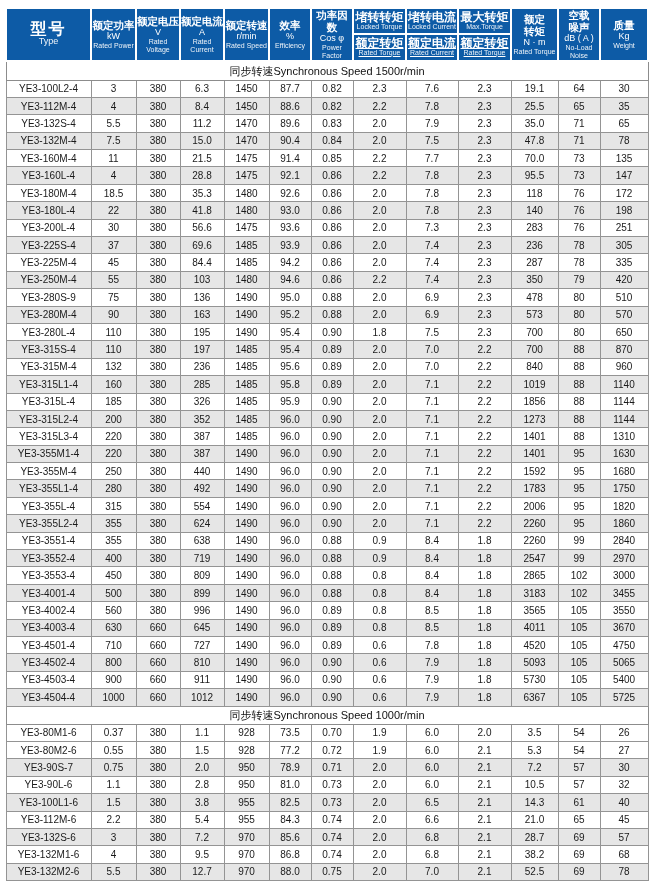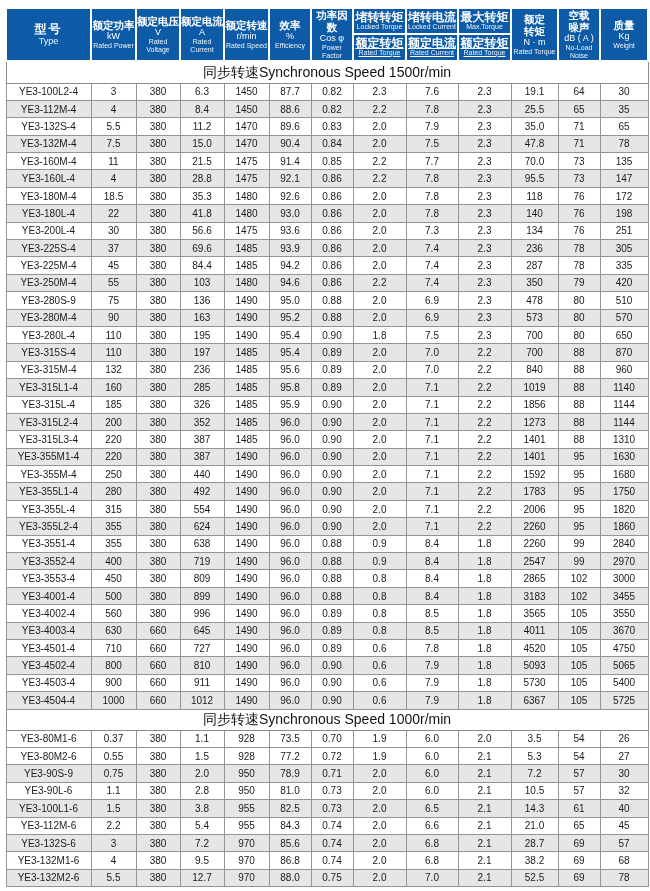--- a/index.html
+++ b/index.html
@@ -54,30 +54,30 @@
   thead th .unit {
     font-size: 9px;
     line-height: 11px;
   }
   thead th .en {
     font-size: 7px;
     line-height: 8px;
     color: rgba(255,255,255,0.93);
     white-space: pre-line;
   }
-  thead th.type-col .zh { font-size: 12px; line-height: 14px; letter-spacing: 2px; }
+  thead th.type-col .zh { font-size: 16px; line-height: 14px; letter-spacing: 2px; }
   thead th.type-col .en { font-size: 9px; line-height: 11px; }
   thead th.split .zh { font-size: 12px; line-height: 11px; }
 
   
   tr.section-row td {
     border: 1px solid #8c8c8c;
     background: #ffffff;
     text-align: center;
-    font-size: 14px;
+    font-size: 11px;
     color: #111111;
     height: 15px;
     padding: 1px 0;
     margin-left: 24px;
   }
 
   
   tr.data-row td {
     border: 1px solid #949494;
     text-align: center;
@@ -320,21 +320,21 @@
         <td>YE3-200L-4</td>
         <td>30</td>
         <td>380</td>
         <td>56.6</td>
         <td>1475</td>
         <td>93.6</td>
         <td>0.86</td>
         <td>2.0</td>
         <td>7.3</td>
         <td>2.3</td>
-        <td>134</td>
+        <td>283</td>
         <td>76</td>
         <td>251</td>
       </tr>
       <tr class="data-row shaded">
         <td>YE3-225S-4</td>
         <td>37</td>
         <td>380</td>
         <td>69.6</td>
         <td>1485</td>
         <td>93.9</td>
@@ -763,21 +763,21 @@
         <td>77.2</td>
         <td>0.72</td>
         <td>1.9</td>
         <td>6.0</td>
         <td>2.1</td>
         <td>5.3</td>
         <td>54</td>
         <td>27</td>
       </tr>
       <tr class="data-row shaded">
-        <td>YE3-90S-9</td>
+        <td>YE3-90S-7</td>
         <td>0.75</td>
         <td>380</td>
         <td>2.0</td>
         <td>950</td>
         <td>78.9</td>
         <td>0.71</td>
         <td>2.0</td>
         <td>6.0</td>
         <td>2.1</td>
         <td>7.2</td>

